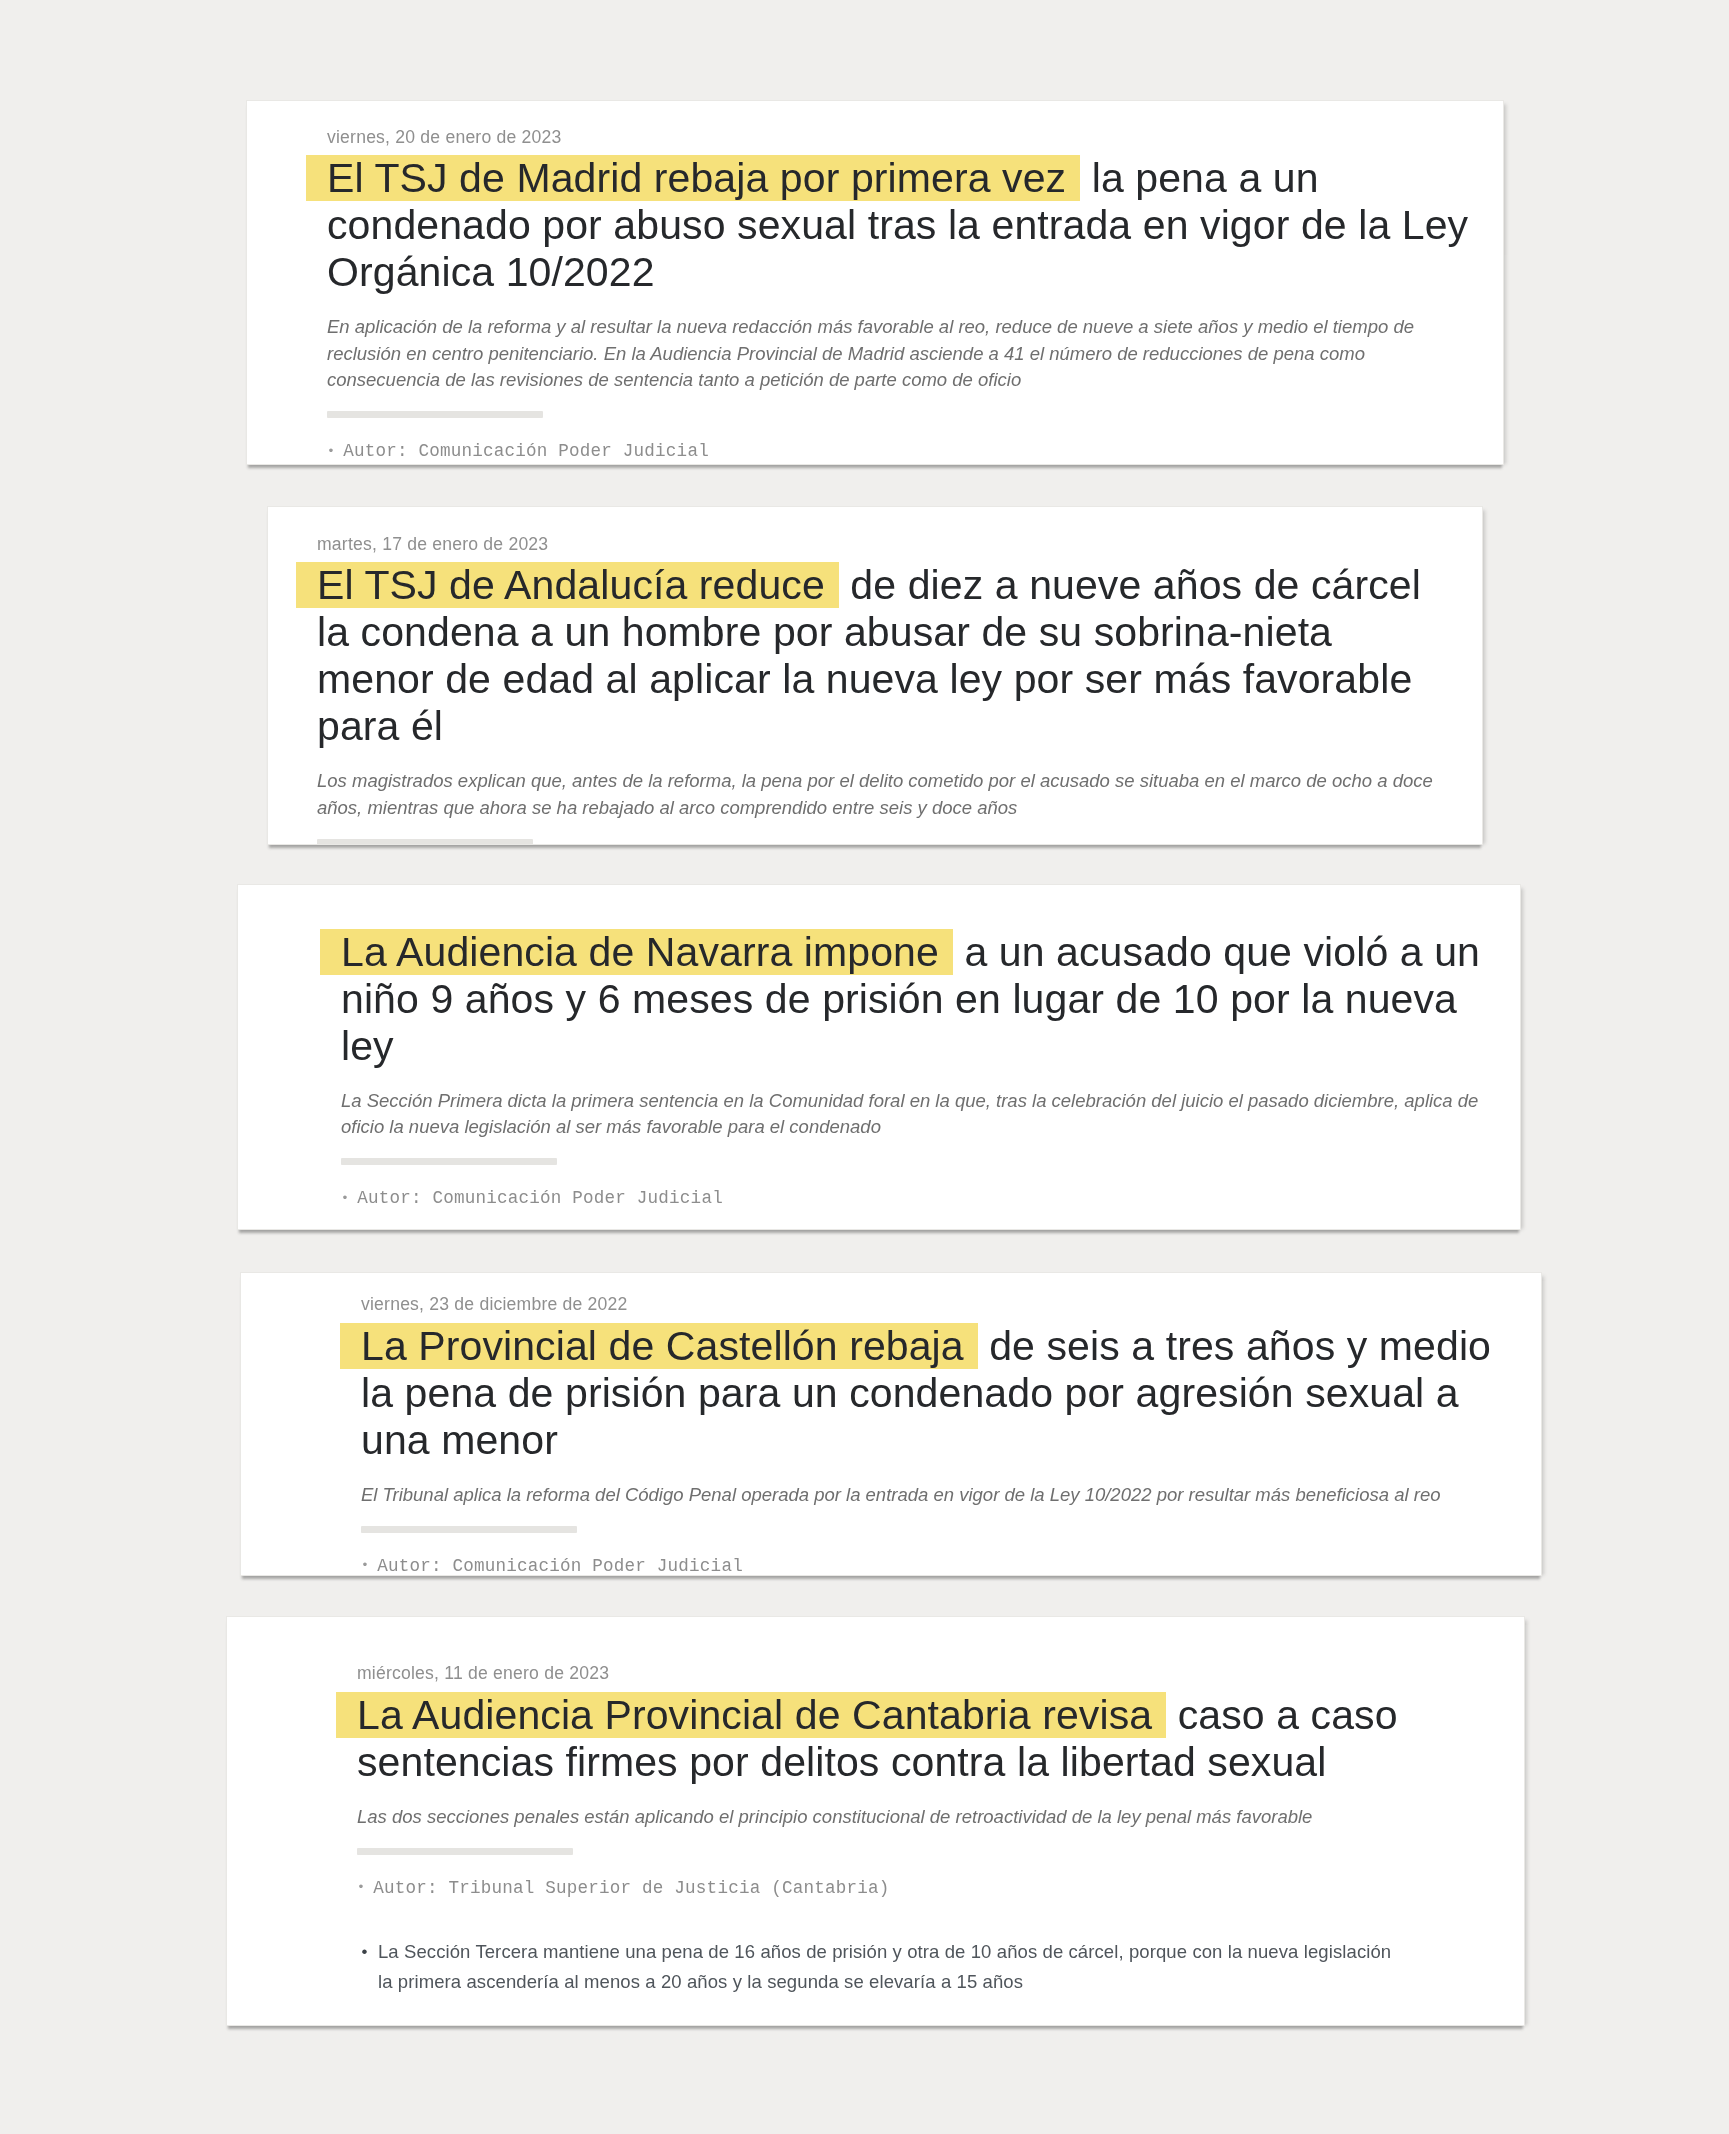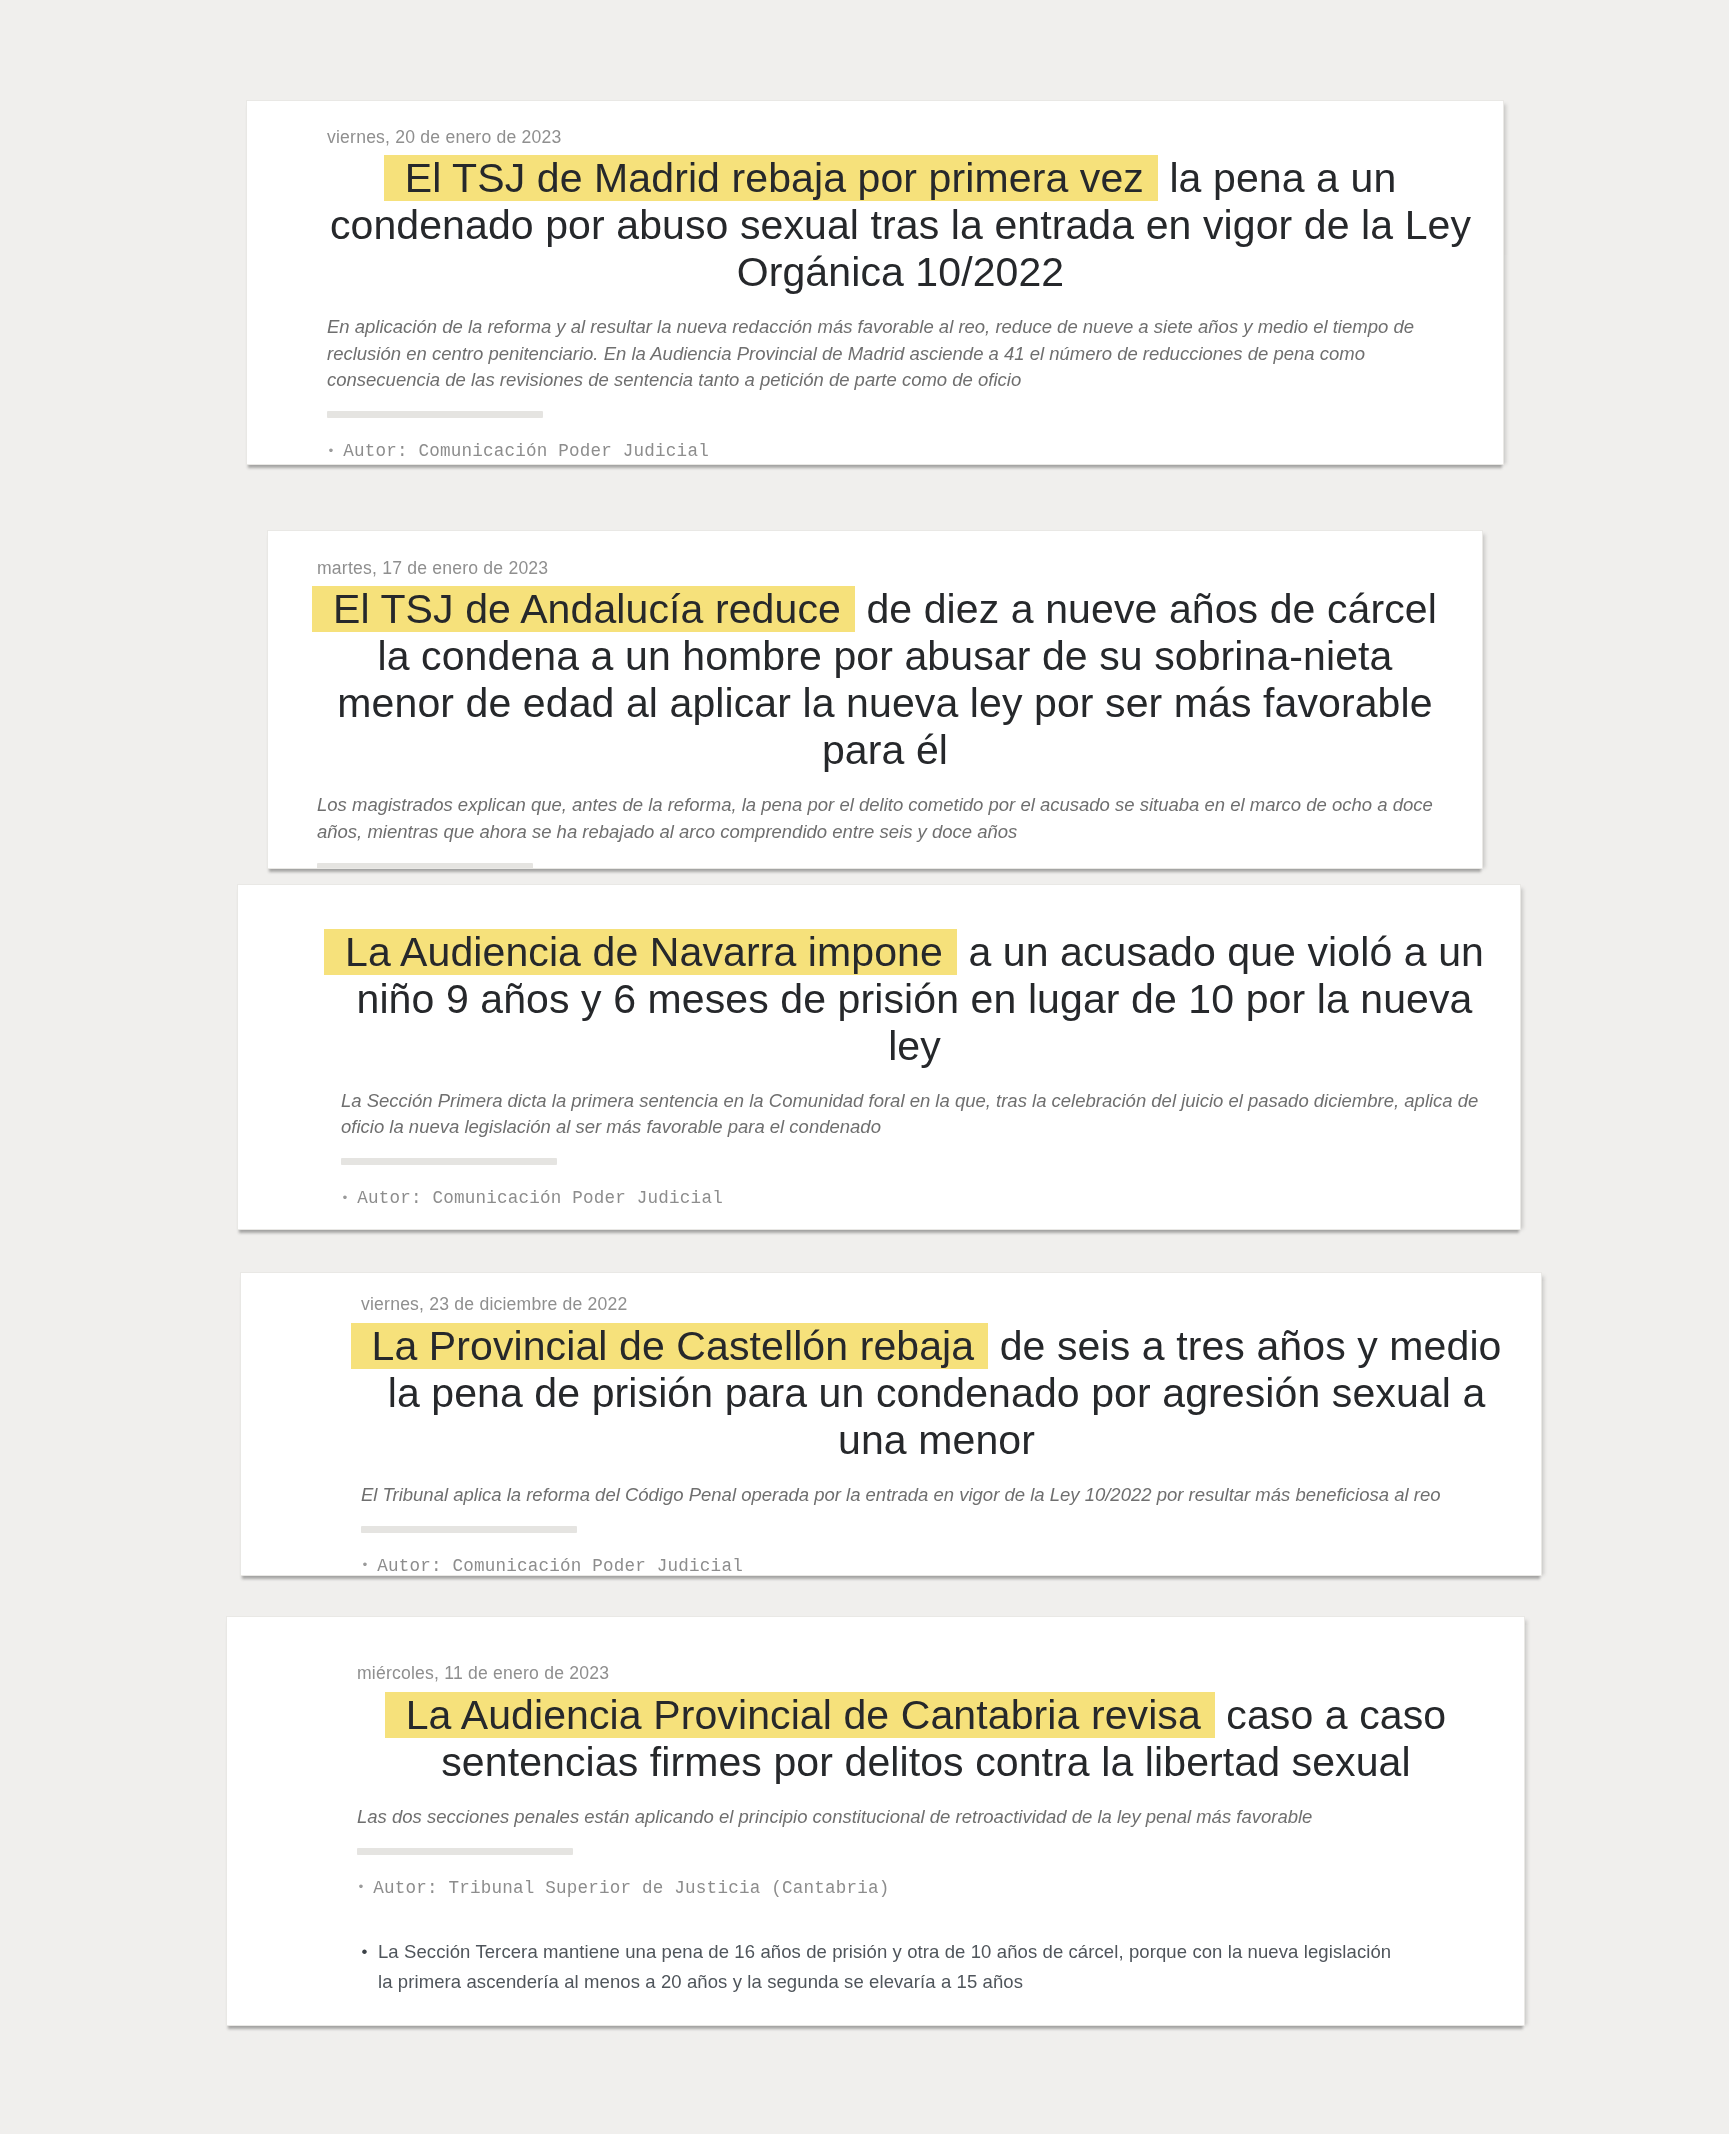--- a/index.html
+++ b/index.html
@@ -13,32 +13,32 @@
   .stage{position:absolute;inset:0;}
   .card{
     position:absolute;box-sizing:border-box;
     background:#ffffff;
     border:0.9px solid #e9e8e5;
     box-shadow:0 4.4px 2.6px -1.8px rgba(80,80,80,.45), 3.5px 1.8px 3.5px -1.8px rgba(90,90,90,.25);
     padding:var(--pt) 29px 0 var(--pl);
     overflow:hidden;
   }
   .c1{left:246px;top:100px;width:1258px;height:365px;--pl:80px;--pt:25.6px;--hw:1182px;--sw:1129px;}
-  .c2{left:267px;top:530px;width:1216px;height:339px;--pl:49px;--pt:26.5px;--hw:1173px;--sw:1142px;}
+  .c2{left:267px;top:506px;width:1216px;height:339px;--pl:49px;--pt:26.5px;--hw:1173px;--sw:1142px;}
   .c3{left:237px;top:884px;width:1284px;height:346px;--pl:103px;--pt:35px;--hw:1147px;--sw:1147px;}
   .c4{left:240px;top:1272px;width:1302px;height:304px;--pl:120px;--pt:21px;--hw:1160px;--sw:1253px;}
   .c5{left:226px;top:1616px;width:1299px;height:410px;--pl:130px;--pt:46px;--hw:1191px;--sw:1253px;}
 
   .date{
     font-size:17.6px;line-height:20px;color:#8f8f8f;letter-spacing:0.2px;
   }
   .headline{
     margin:8.8px 0 0 0;font-weight:400;
     font-size:41px;line-height:47px;color:#26282b;
-    max-width:var(--hw);letter-spacing:0.1px;text-align:center;
+    max-width:var(--hw);letter-spacing:0.1px;
   }
   .hl{
     background:#f6e17b;
     padding-left:21px;margin-left:-21px;padding-right:14px;
   }
   .subtitle{
     margin:18px 0 0 0;
     font-style:italic;font-size:18.5px;line-height:26.5px;color:#6f6f6f;
     max-width:var(--sw);
   }

